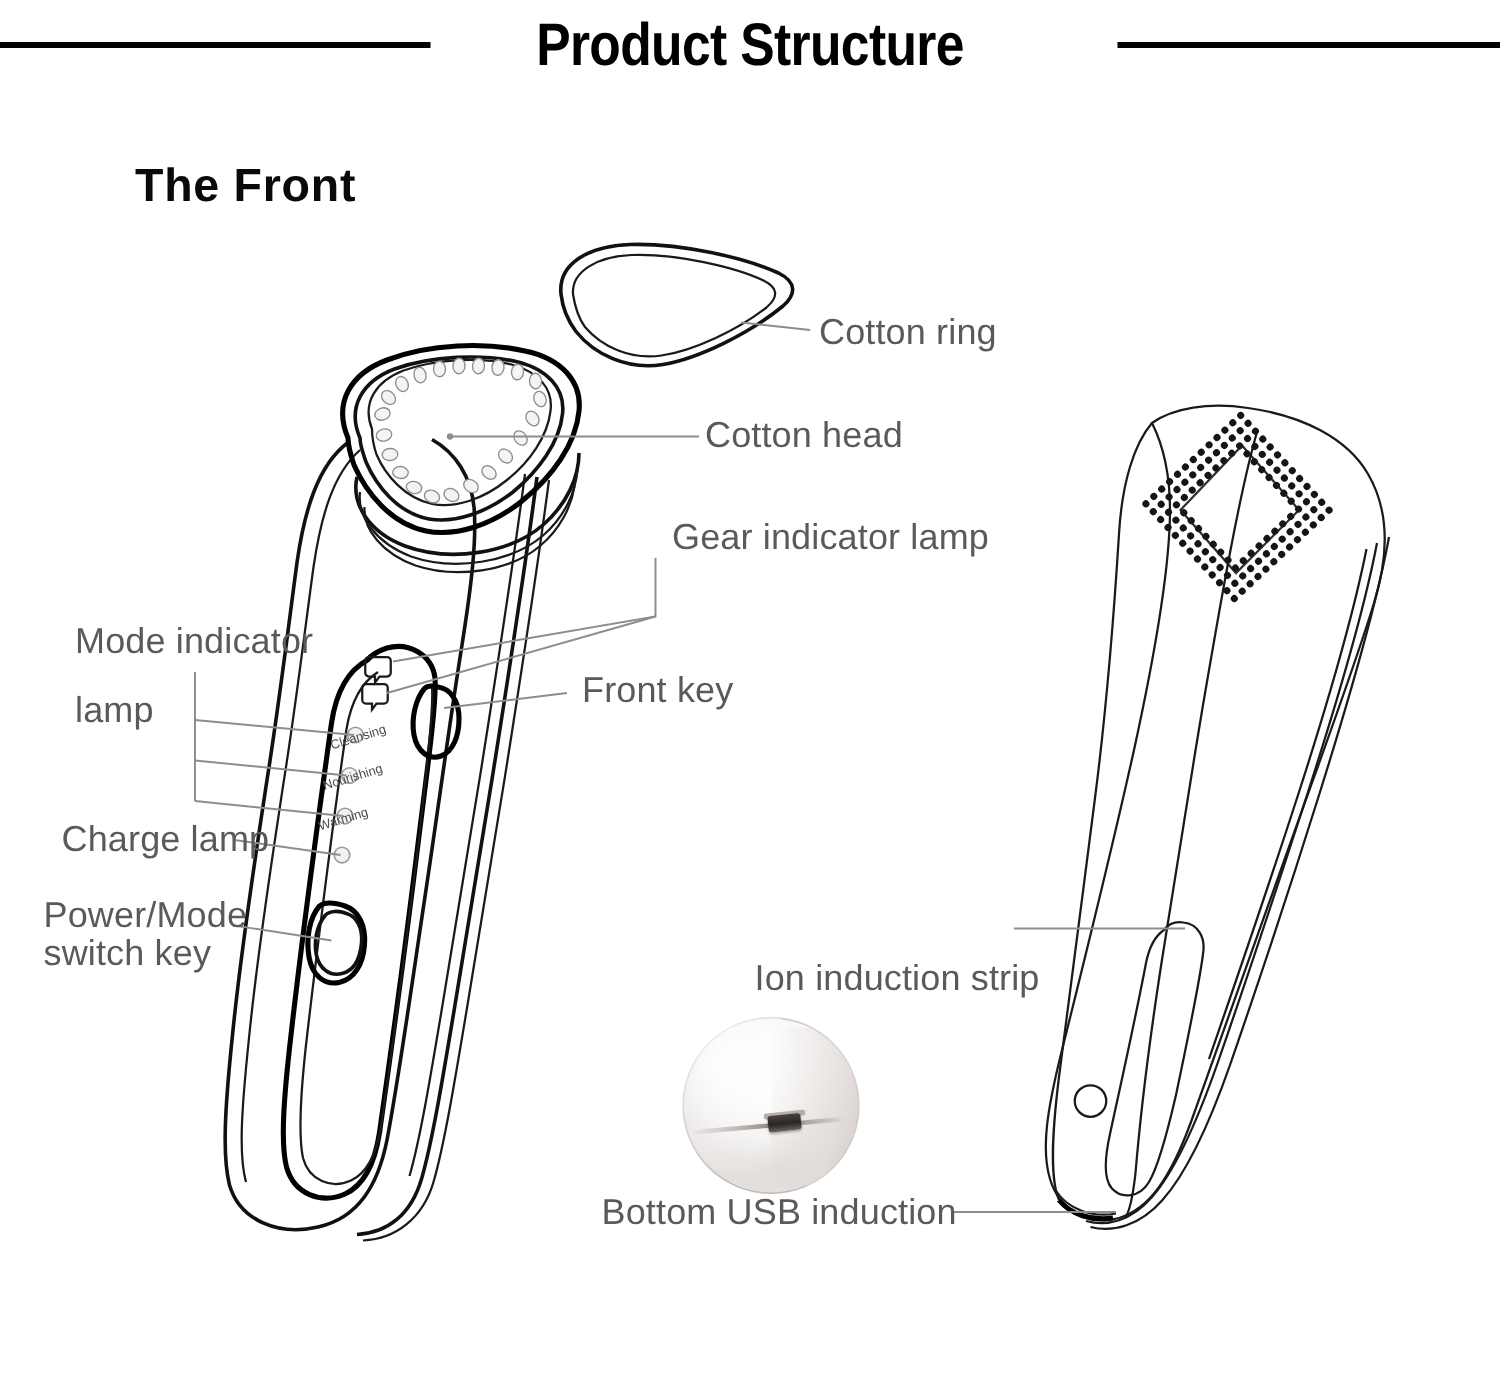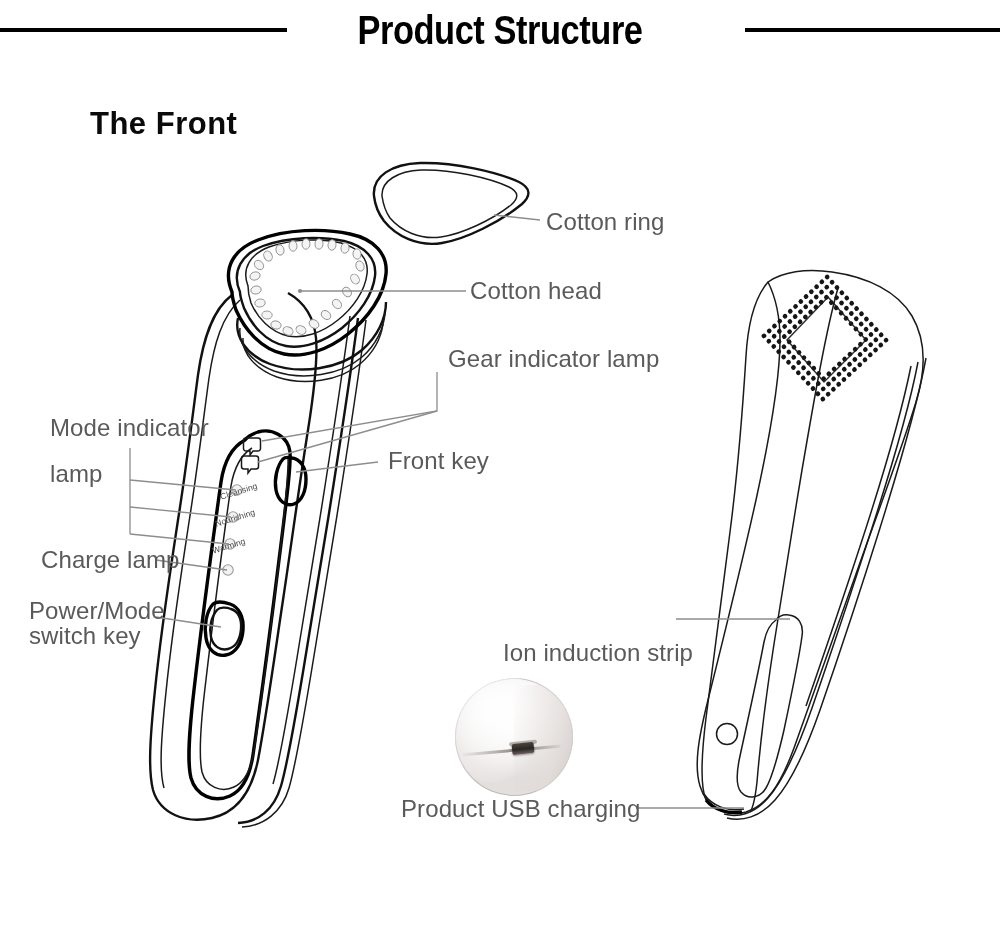--- a/index.html
+++ b/index.html
@@ -415,21 +415,21 @@
   <div class="lbl" style="left:50px;top:415px;">Mode indicator</div>
   <div class="lbl" style="left:50px;top:440px;margin-top:21px;">lamp</div>
 
   <div class="lbl" style="left:41px;top:547px;">Charge lamp</div>
 
   <div class="lbl" style="left:29px;top:598px;">Power/Mode</div>
   <div class="lbl" style="left:29px;top:623px;text-align:center;">switch key</div>
 
   <div class="lbl" style="left:503px;top:606px;margin-top:34px;">Ion induction strip</div>
 
-  <div class="lbl" style="left:401px;top:796px;">Product USB charging</div>
+  <div class="lbl" style="left:401px;top:796px;">Bottom USB induction</div>
 
   <div class="mini" style="left:219px;top:492px;transform:rotate(-17deg);">Cleansing</div>
   <div class="mini" style="left:214px;top:519px;transform:rotate(-17deg);">Nourishing</div>
   <div class="mini" style="left:211px;top:546px;transform:rotate(-17deg);">Warming</div>
 
   <div class="usb-photo">
     <div class="sheen"></div>
     <div class="edge"></div>
     <div class="seam"></div>
     <div class="port-lip"></div>

